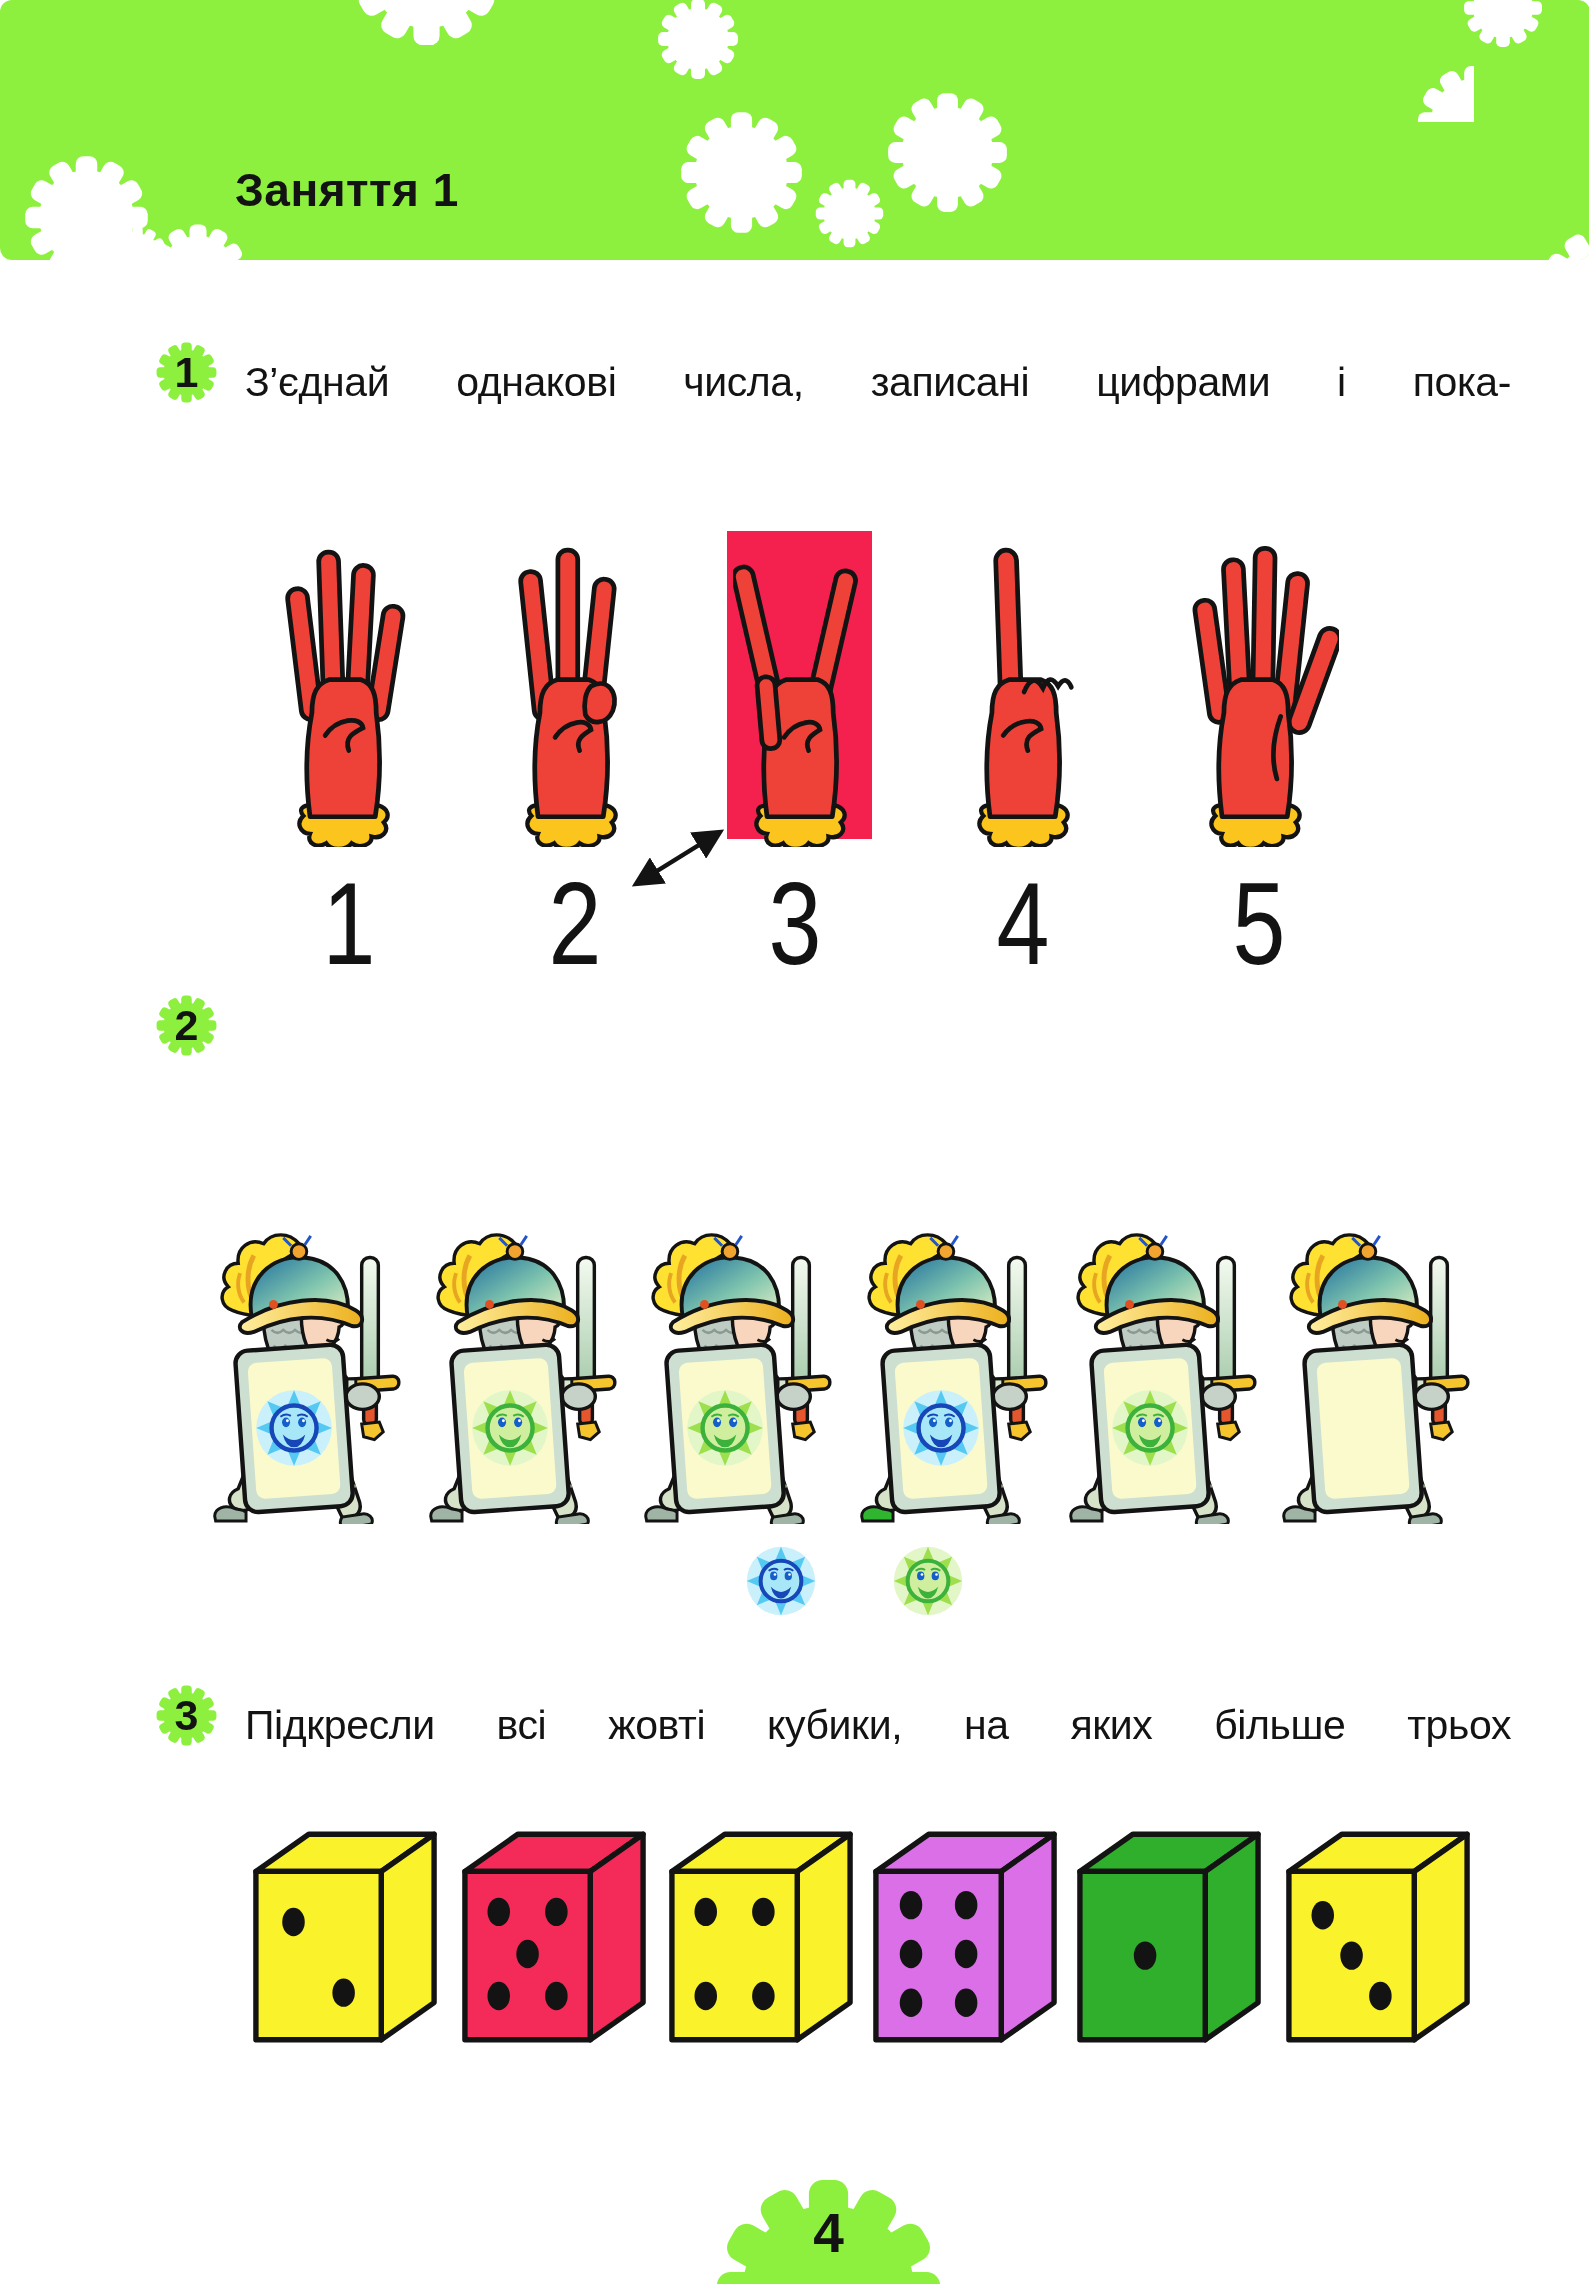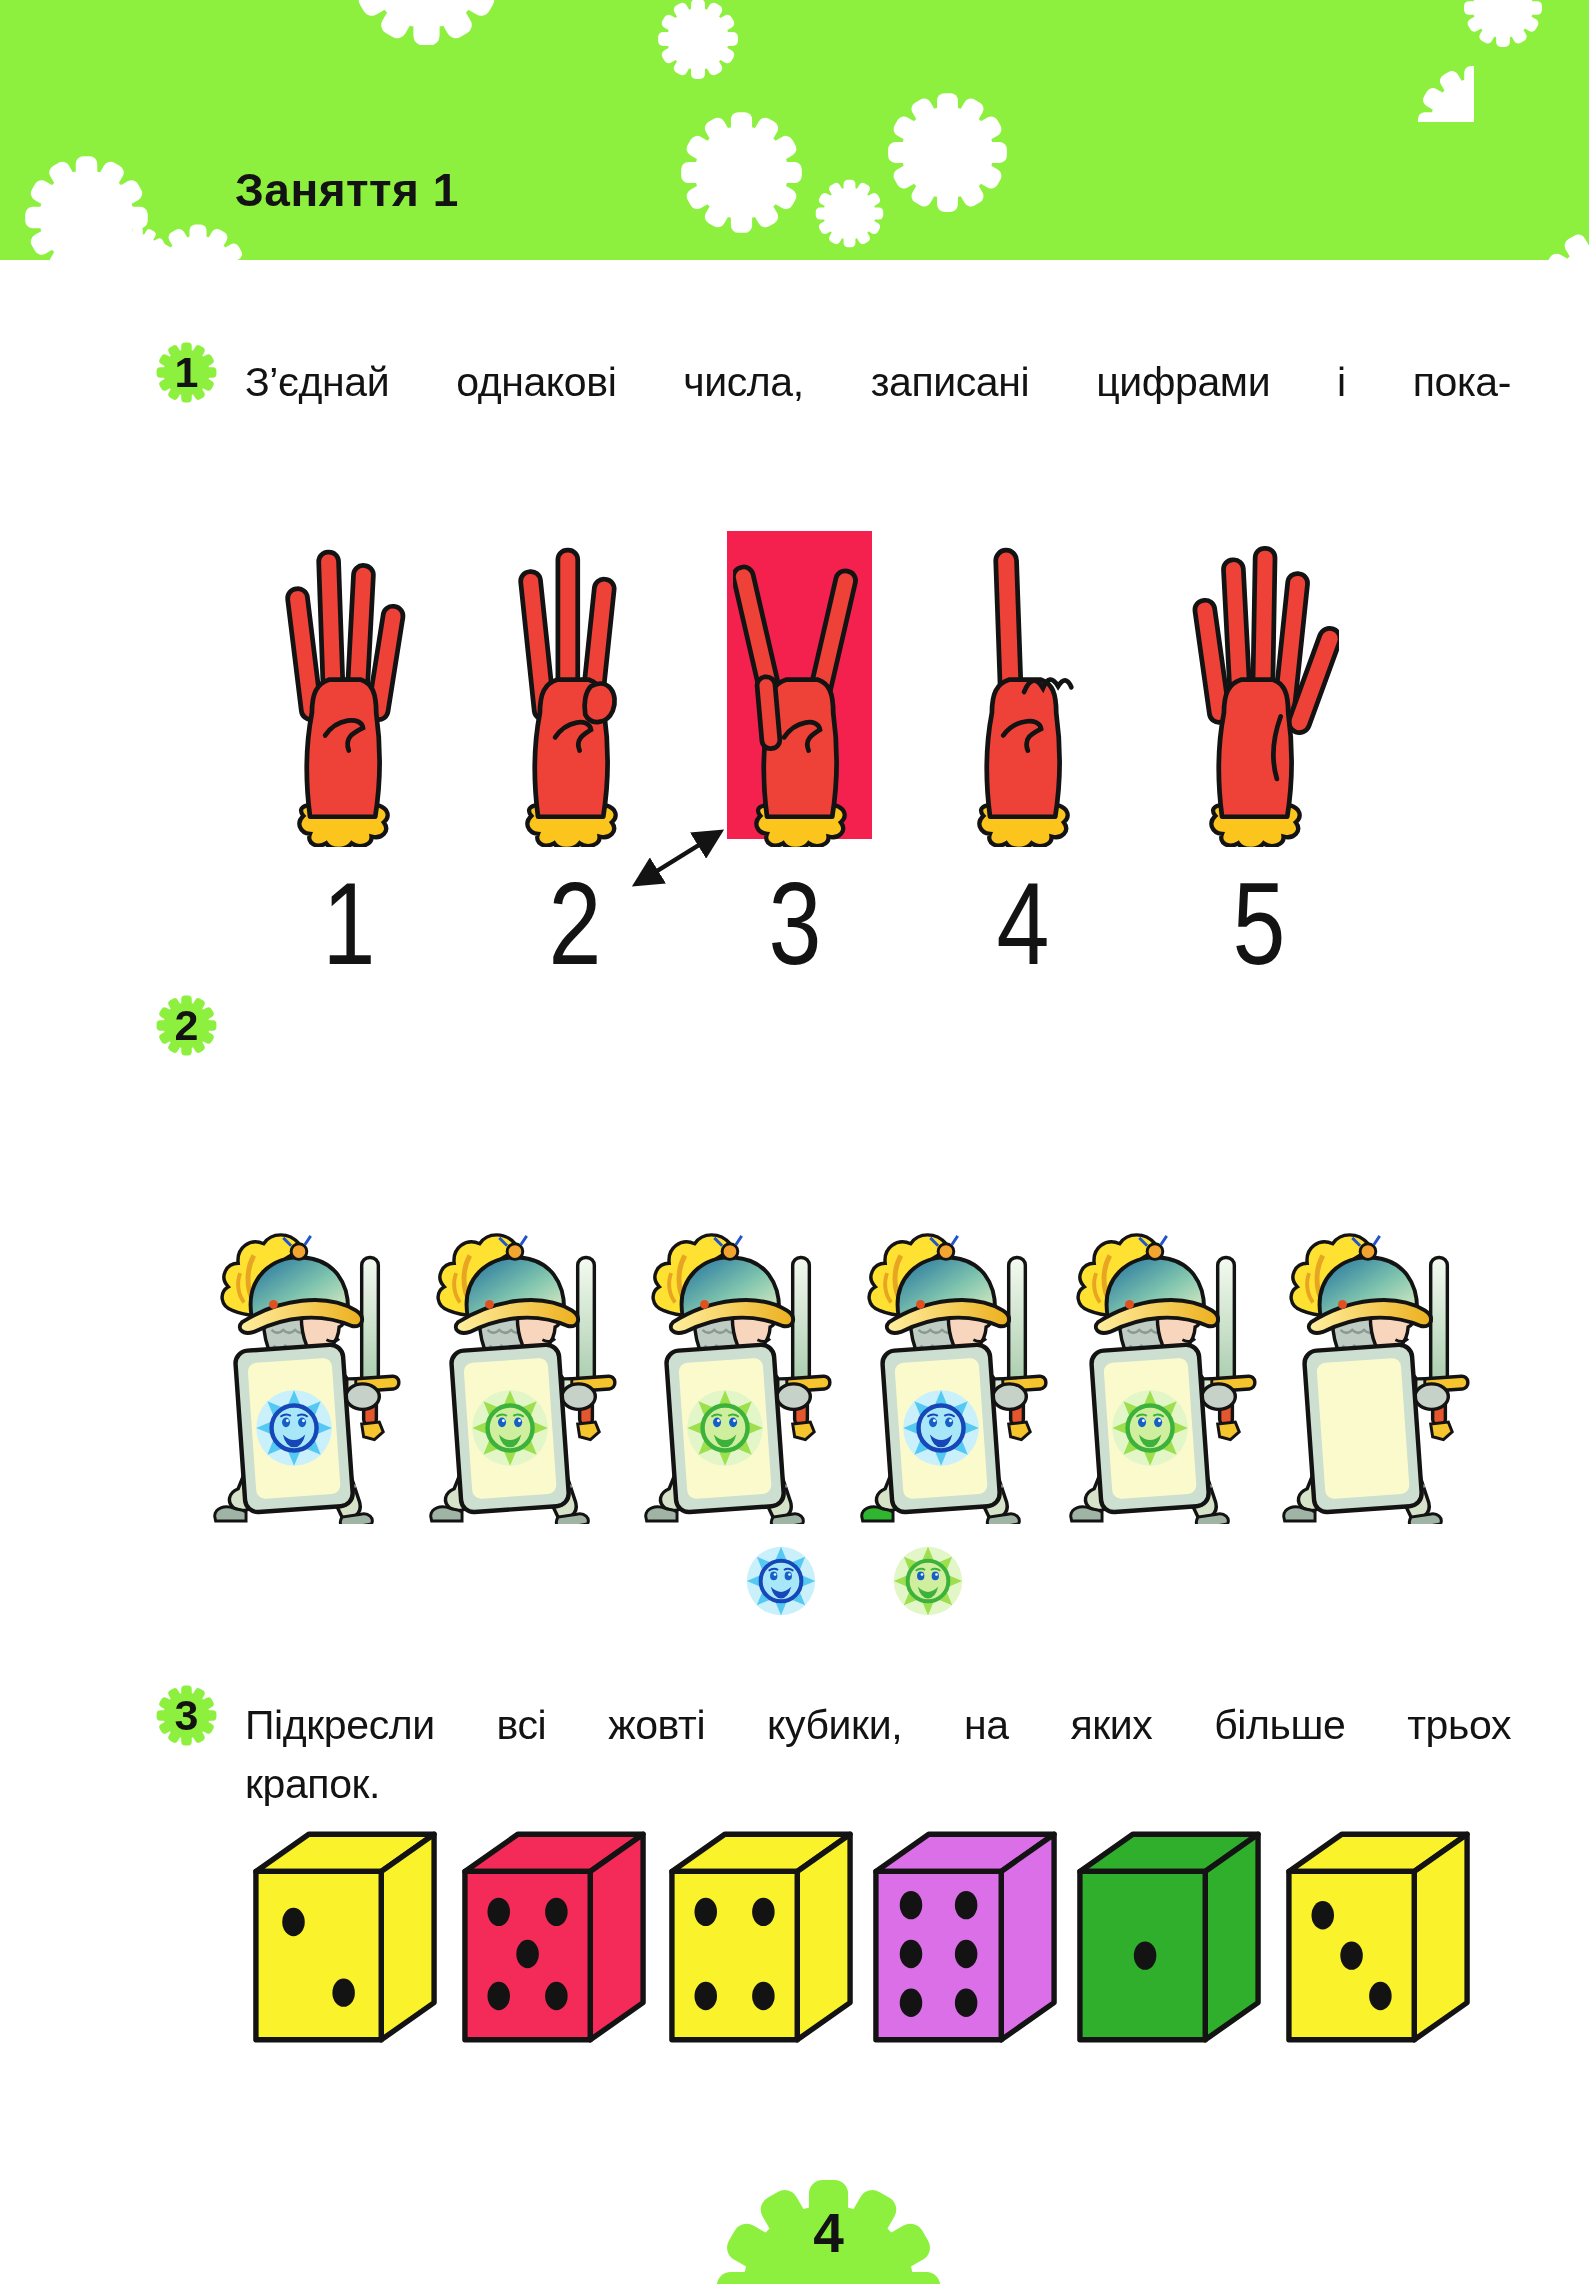--- a/index.html
+++ b/index.html
@@ -1,19 +1,19 @@
 <!DOCTYPE html>
 <html style="--band: #8DF03F; --ink: #131313; --hand: #EE4137; --box: #F4214E; --cuff: #FBC51D; --shield-frame: #CCDFD0; --shield-face: #FBFACC;"><head>
 <meta charset="utf-8">
 <style>
   html,body{margin:0;padding:0;background:#e8e8e8;}
   .page{position:relative;width:1590px;height:2285px;background:#fff;overflow:hidden;
         font-family:"Liberation Sans","DejaVu Sans",sans-serif;color:var(--ink,#131313);}
   
-  .band{position:absolute;left:0;top:0;width:1590px;height:260px;background:var(--band,#8DF03F);overflow:hidden;}
+  .band{position:absolute;left:0;top:0;width:1590px;height:260px;background:var(--band,#8DF03F);overflow:hidden;border-radius:12px;}
   .hgear{position:absolute;}
   .band-title{position:absolute;left:235px;top:163px;font-size:46px;font-weight:bold;letter-spacing:0.5px;}
   
   .task-text{position:absolute;left:245px;width:1266px;font-size:41px;line-height:59px;letter-spacing:-0.4px;margin-top:8px;}
   .task-text .ln{text-align:justify;text-align-last:justify;}
   .task-text .ln.last{text-align:left;text-align-last:left;}
   .badge{position:absolute;width:63px;height:63px;}
   .badge svg{position:absolute;left:0;top:0;}
   .badge .num{position:absolute;left:0;top:6.9px;width:63px;text-align:center;font-size:43px;font-weight:bold;}
   
@@ -549,21 +549,20 @@
     </div>
 
   <div class="badge" style="left:155px;top:1684px">
     <svg width="63" height="63" viewBox="0 0 64 64">
         <use href="#gearsym" fill="var(--band,#8DF03F)"></use>
       </svg>
     <span class="num">3</span>
   </div>
   <div class="task-text" style="top:1688px">
     <div class="ln">Підкресли всі жовті кубики, на яких більше трьох</div>
-    <div class="ln last">крапок.</div>
   </div>
 
   <div id="dice-row">
       <svg viewBox="0 0 190 220" width="186" height="216" class="die">
         <polygon fill="#FAF32C" stroke="#131313" stroke-width="5.5" stroke-linejoin="round" points="4,42 58,4 186,4 132,42"></polygon>
         <polygon fill="#FAF32C" stroke="#131313" stroke-width="5.5" stroke-linejoin="round" points="132,42 186,4 186,176 132,214"></polygon>
         <rect fill="#FAF32C" stroke="#131313" stroke-width="5.5" stroke-linejoin="round" x="4" y="42" width="128" height="172"></rect>
         <ellipse cx="42.4" cy="93.6" rx="11.5" ry="14.5" fill="#131313"></ellipse>
         <ellipse cx="93.6" cy="165.83999999999997" rx="11.5" ry="14.5" fill="#131313"></ellipse>
       </svg>

